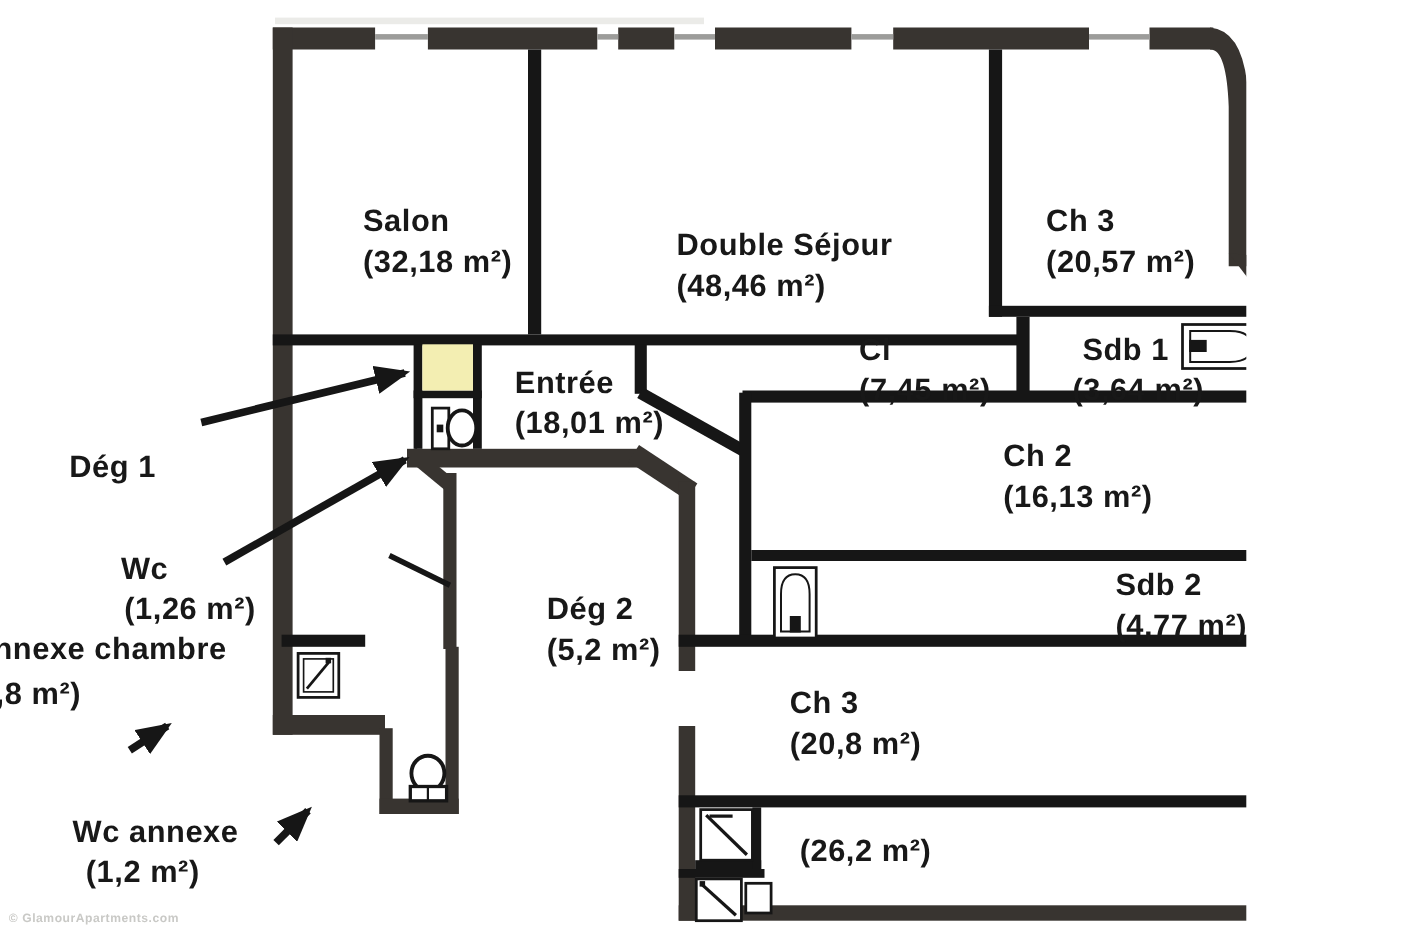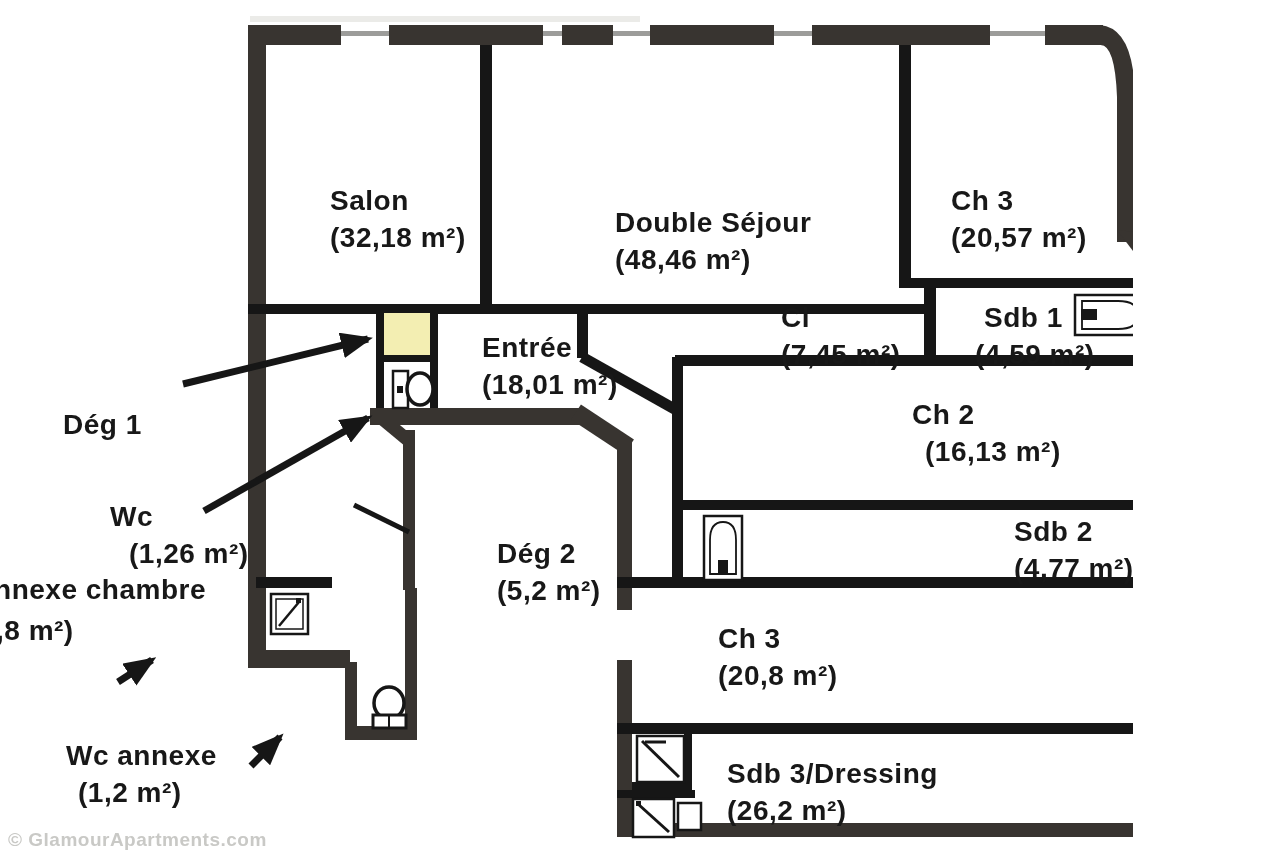--- a/index.html
+++ b/index.html
@@ -18,21 +18,21 @@
     font-size:28px;
     line-height:37px;
     letter-spacing:0.5px;
     white-space:nowrap;
     z-index:5;
   }
   .lbl span{display:block;}
   .watermark{
     position:absolute;
     left:8px;top:829px;
-    font-size:19px;
+    font-size:11px;
     font-weight:bold;
     letter-spacing:0.5px;
     color:#c9c9c6;
     z-index:4;
   }
 </style>
 </head>
 <body>
 
 <div id="stage">
@@ -197,65 +197,64 @@
     <span>(48,46 m²)</span>
   </div>
 
   <div class="lbl" style="left:951px;top:182px">
     <span>Ch 3</span>
     <span>(20,57 m²)</span>
   </div>
 
   <div class="lbl" style="left:984px;top:299px">
     <span>Sdb 1</span>
-    <span style="margin-left:-9px">(4,59 m²)</span>
+    <span style="margin-left:-9px">(3,64 m²)</span>
   </div>
 
   <div class="lbl" style="left:781px;top:299px">
     <span>Cl</span>
     <span>(7,45 m²)</span>
   </div>
 
-  <div class="lbl" style="left:482px;top:329px">
+  <div class="lbl" style="left:468px;top:329px">
     <span>Entrée</span>
     <span>(18,01 m²)</span>
   </div>
 
   <div class="lbl" style="left:912px;top:396px">
     <span>Ch 2</span>
-    <span style="margin-left:13px">(16,13 m²)</span>
+    <span style="margin-left:0">(16,13 m²)</span>
   </div>
 
   <div class="lbl" style="left:1014px;top:513px">
     <span>Sdb 2</span>
     <span>(4,77 m²)</span>
   </div>
 
   <div class="lbl" style="left:497px;top:535px">
     <span>Dég 2</span>
     <span>(5,2 m²)</span>
   </div>
 
   <div class="lbl" style="left:718px;top:620px">
     <span>Ch 3</span>
     <span>(20,8 m²)</span>
   </div>
 
   <div class="lbl" style="left:727px;top:755px">
-    <span>Sdb 3/Dressing</span>
     <span>(26,2 m²)</span>
   </div>
 
   <div class="lbl" style="left:63px;top:406px">
     <span>Dég 1</span>
   </div>
 
   <div class="lbl" style="left:110px;top:498px">
     <span>Wc</span>
-    <span style="margin-left:19px">(1,26 m²)</span>
+    <span style="margin-left:3px">(1,26 m²)</span>
   </div>
 
   <div class="lbl" style="left:-22px;top:571px">
     <span>annexe chambre</span>
   </div>
   <div class="lbl" style="left:-4px;top:612px">
     <span>,8 m²)</span>
   </div>
 
   <div class="lbl" style="left:66px;top:737px">

